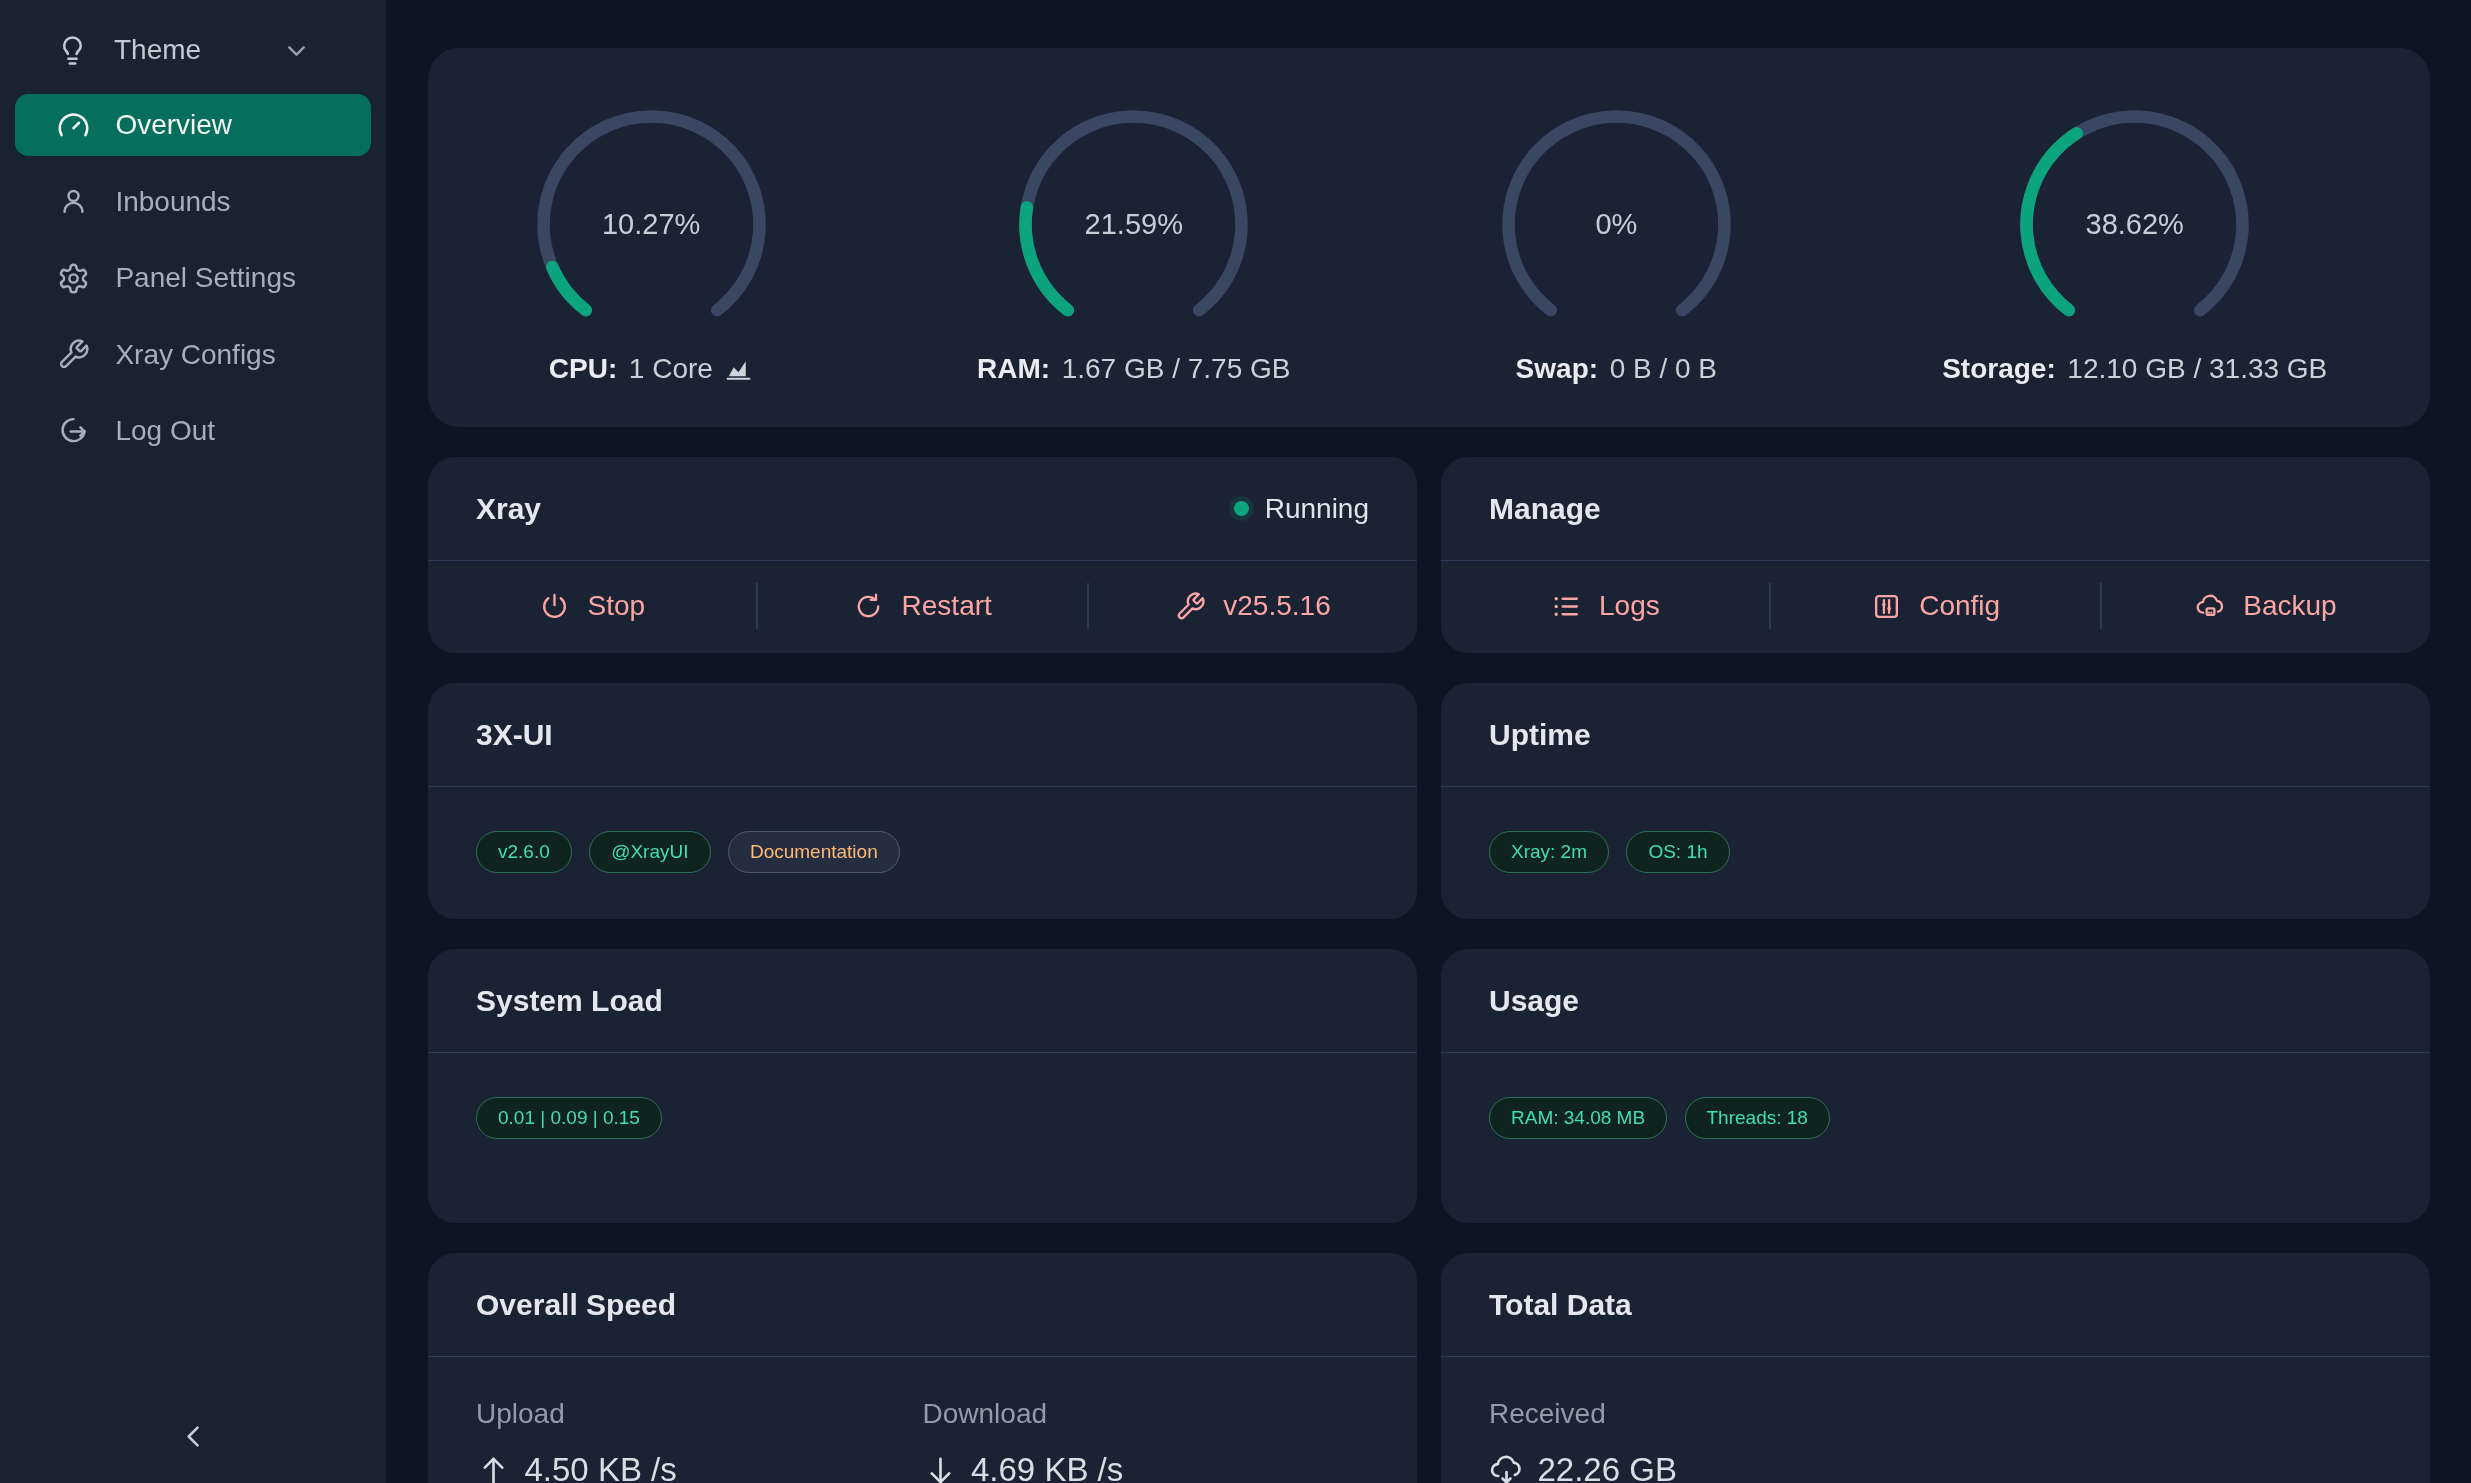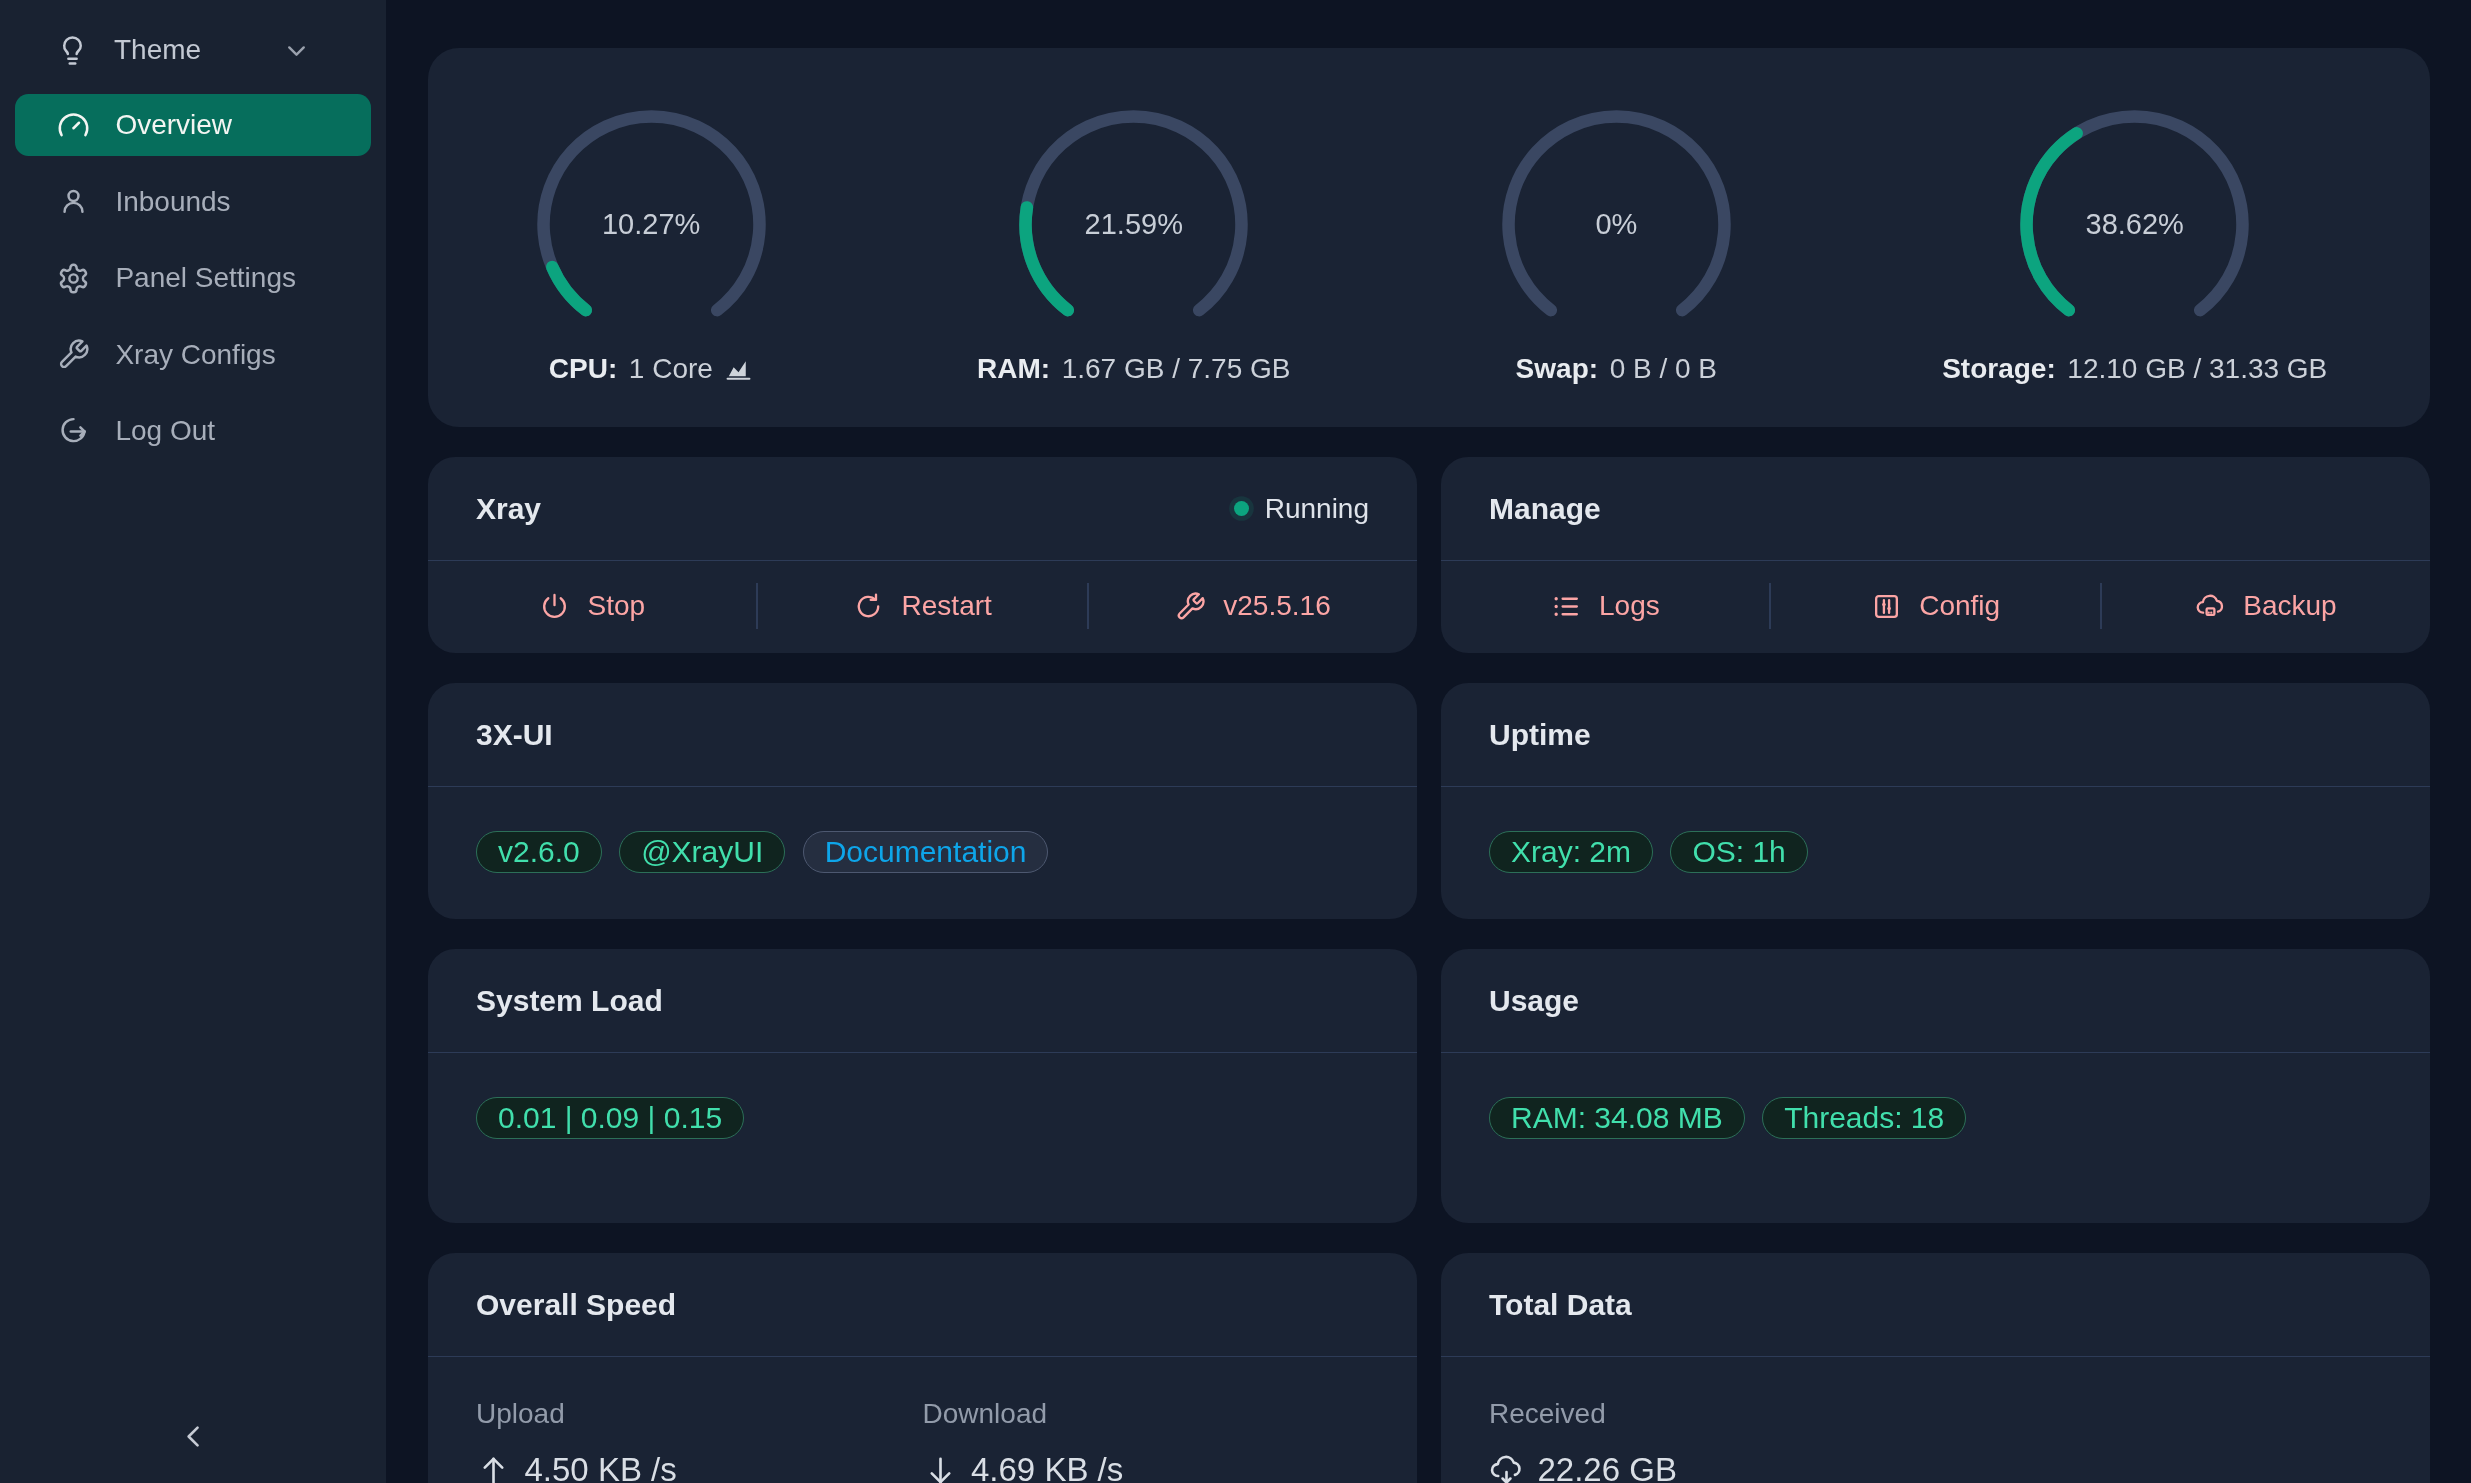--- a/index.html
+++ b/index.html
@@ -59,23 +59,23 @@
     box-shadow:0 0 0 4.8px rgba(12,164,127,0.14);}
 
   .actions{display:flex;align-items:stretch;height:90px;}
   .action{flex:1;display:flex;align-items:center;justify-content:center;gap:17.4px;
     font-size:28px;color:#fca5a5;cursor:pointer;}
   .action .icon{width:31px;height:31px;}
   .vsep{width:1.9px;height:46px;background:#2d3b57;align-self:center;}
 
   .badges{display:flex;align-items:center;gap:17.4px;padding:0 48px;height:129px;}
   .badge{height:42px;display:flex;align-items:center;padding:0 21px;
-    border-radius:21px;font-size:30px;border:1.9px solid;white-space:nowrap;}
+    border-radius:21px;font-size:19px;border:1.9px solid;white-space:nowrap;}
   .badge.green{color:#41dfac;border-color:#2c6f58;background:#10241f;}
-  .badge.gray{color:#0ea5e9;border-color:#4d5870;background:#252e40;cursor:pointer;}
+  .badge.gray{color:#fdba74;border-color:#4d5870;background:#252e40;cursor:pointer;}
   .badge.link{cursor:pointer;}
 
   .stats{display:grid;grid-template-columns:1fr 1fr;padding:41px 48px 0 48px;}
   .stat-label{font-size:28px;color:#929baa;}
   .stat-value{margin-top:21px;font-size:33px;font-weight:500;color:#d9dee5;
     display:flex;align-items:center;gap:13.5px;}
   .stat-value .icon{width:35px;height:35px;flex:none;}
 
   .icon svg{width:100%;height:100%;display:block;}
 </style>

